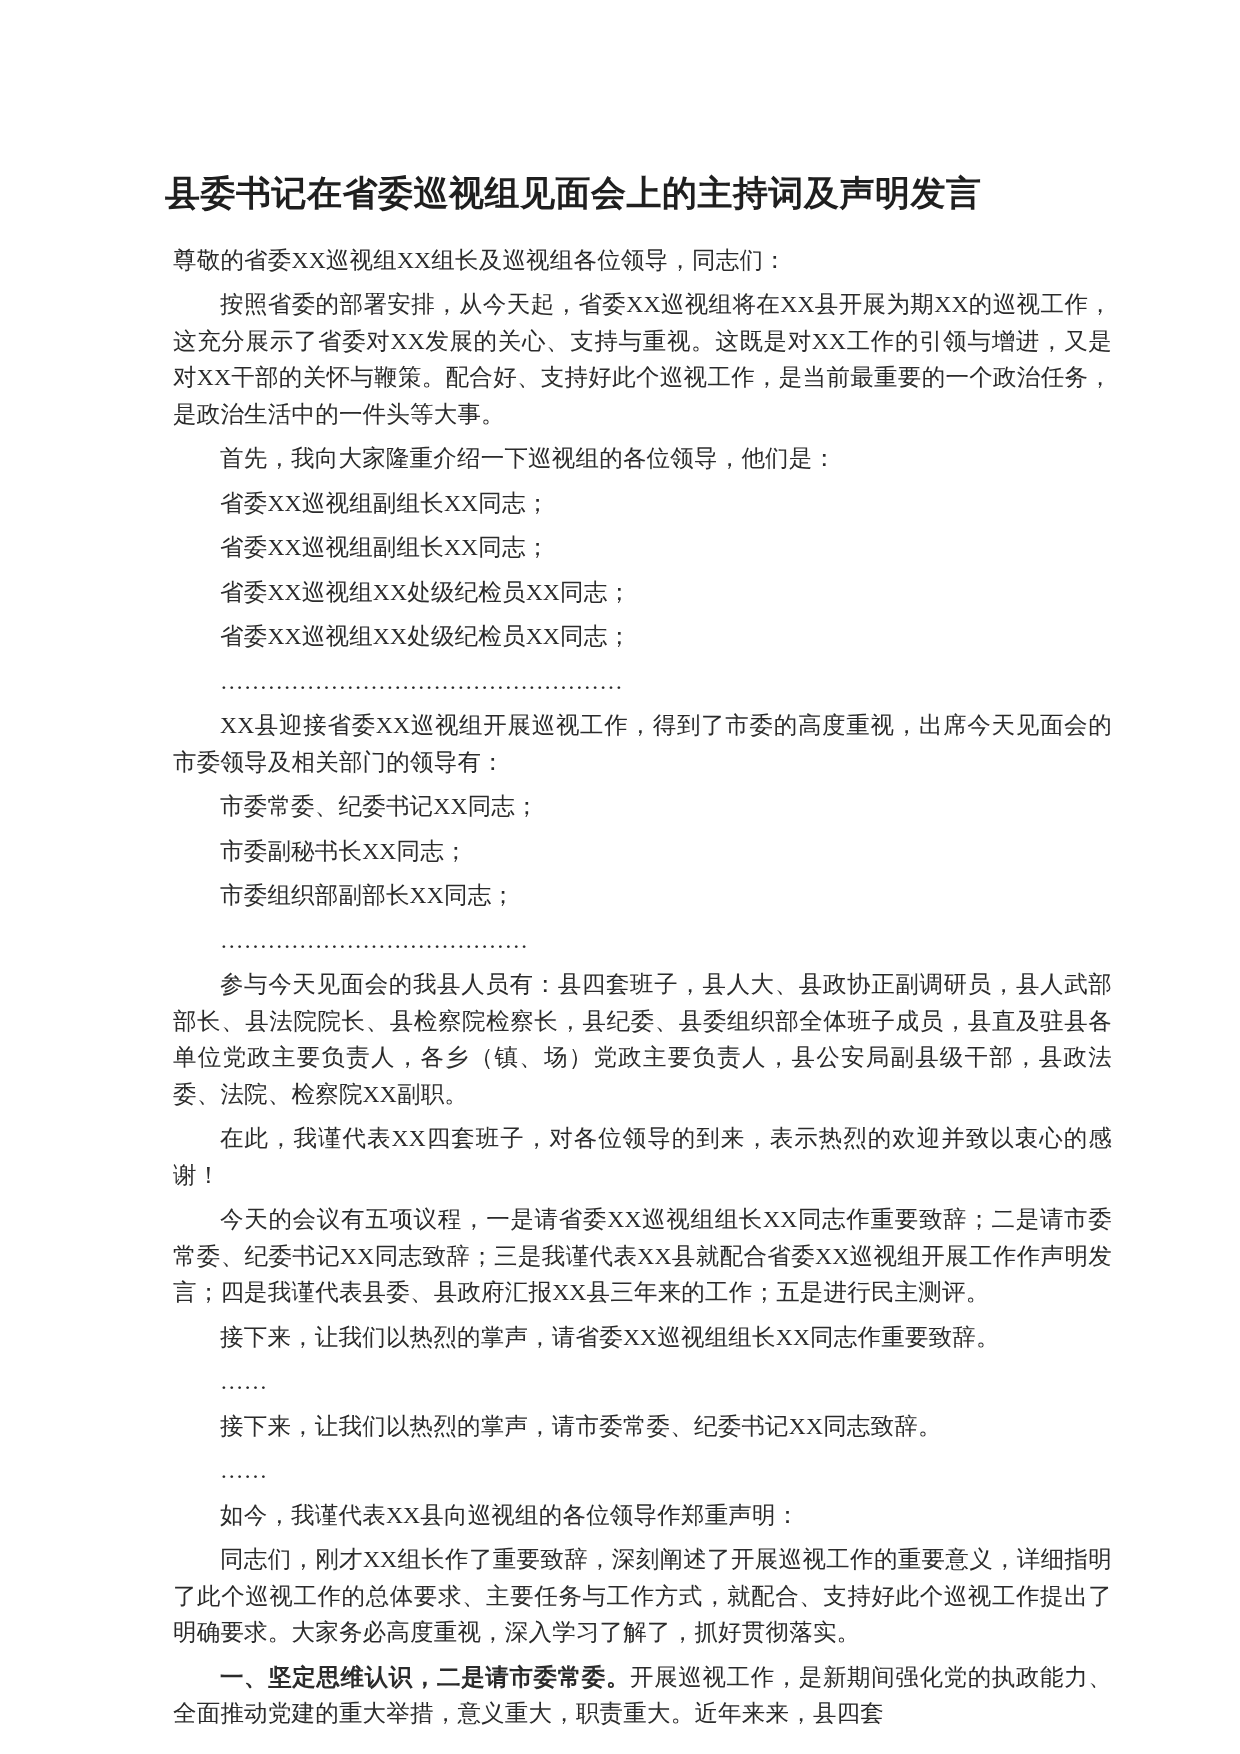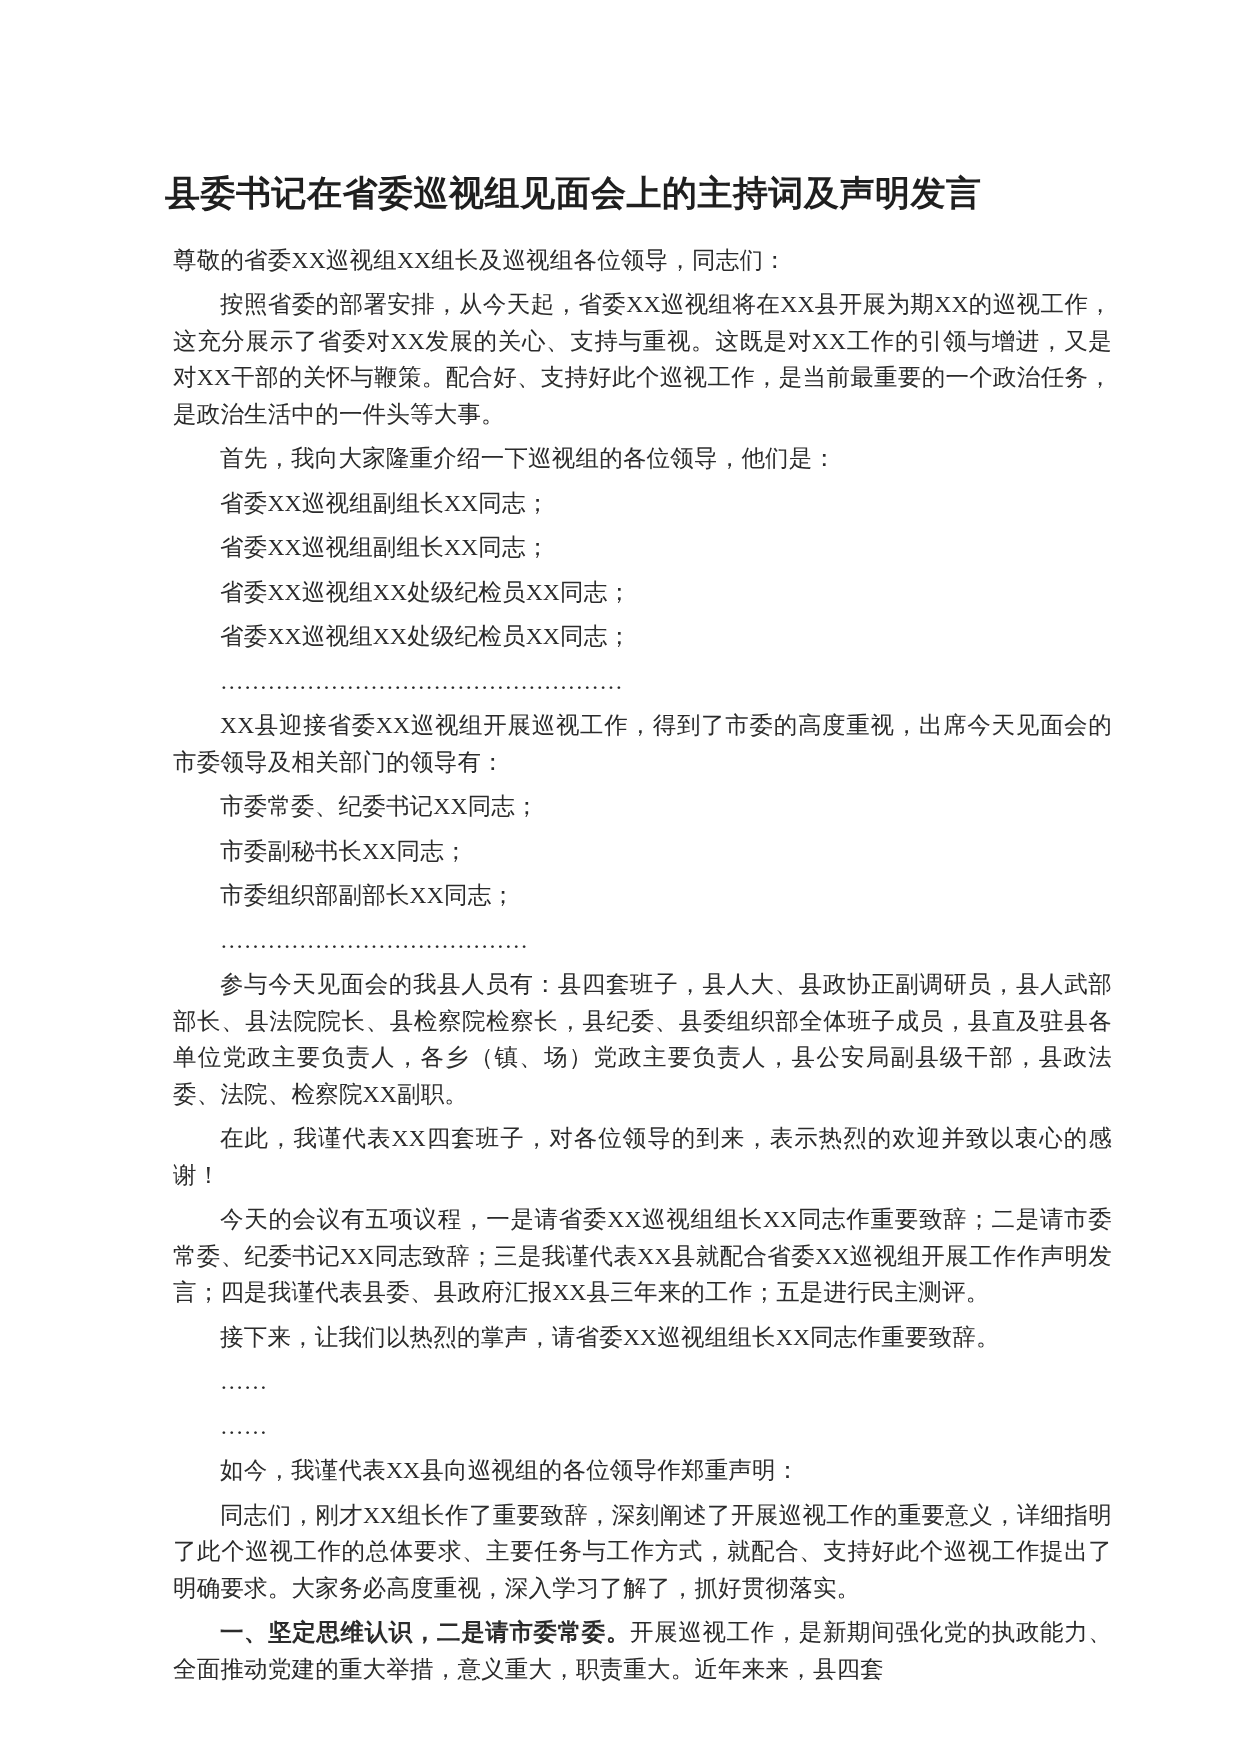--- a/index.html
+++ b/index.html
@@ -78,20 +78,21 @@
     <p class="indent">XX县迎接省委XX巡视组开展巡视工作，得到了市委的高度重视，出席今天见面会的市委领导及相关部门的领导有：</p>
     <p class="sub-indent">市委常委、纪委书记XX同志；</p>
     <p class="sub-indent">市委副秘书长XX同志；</p>
     <p class="sub-indent">市委组织部副部长XX同志；</p>
     <p class="dots">…………………………………</p>
     <p class="indent">参与今天见面会的我县人员有：县四套班子，县人大、县政协正副调研员，县人武部部长、县法院院长、县检察院检察长，县纪委、县委组织部全体班子成员，县直及驻县各单位党政主要负责人，各乡（镇、场）党政主要负责人，县公安局副县级干部，县政法委、法院、检察院XX副职。</p>
     <p class="indent">在此，我谨代表XX四套班子，对各位领导的到来，表示热烈的欢迎并致以衷心的感谢！</p>
     <p class="indent">今天的会议有五项议程，一是请省委XX巡视组组长XX同志作重要致辞；二是请市委常委、纪委书记XX同志致辞；三是我谨代表XX县就配合省委XX巡视组开展工作作声明发言；四是我谨代表县委、县政府汇报XX县三年来的工作；五是进行民主测评。</p>
     <p class="indent">接下来，让我们以热烈的掌声，请省委XX巡视组组长XX同志作重要致辞。</p>
     <p class="dots">……</p>
+    <p class="indent">接下来，让我们以热烈的掌声，请市委常委、纪委书记XX同志致辞。</p>
     <p class="dots">……</p>
     <p class="indent">如今，我谨代表XX县向巡视组的各位领导作郑重声明：</p>
     <p class="indent">同志们，刚才XX组长作了重要致辞，深刻阐述了开展巡视工作的重要意义，详细指明了此个巡视工作的总体要求、主要任务与工作方式，就配合、支持好此个巡视工作提出了明确要求。大家务必高度重视，深入学习了解了，抓好贯彻落实。</p>
 
     <p class="indent"><span class="bold-lead">一、坚定思维认识，二是请市委常委。</span><span>开展巡视工作，是新期间强化党的执政能力、全面推动党建的重大举措，意义重大，职责重大。近年来来，县四套</span></p>
 
   </div>
 </div>
 
 </body></html>

